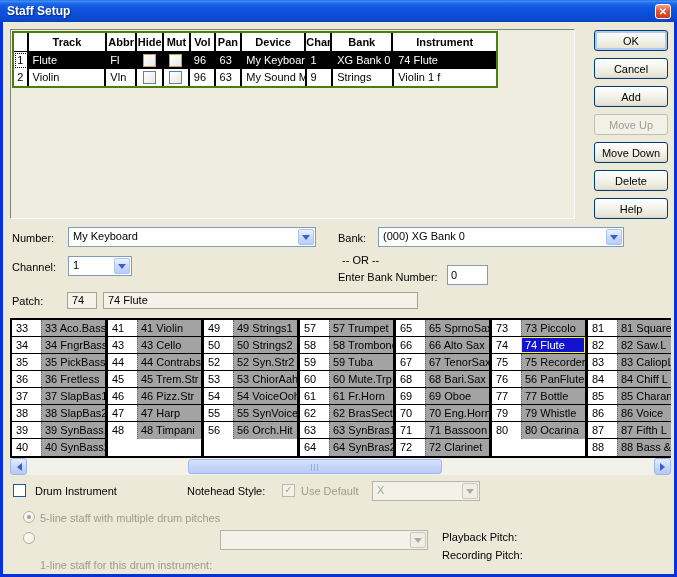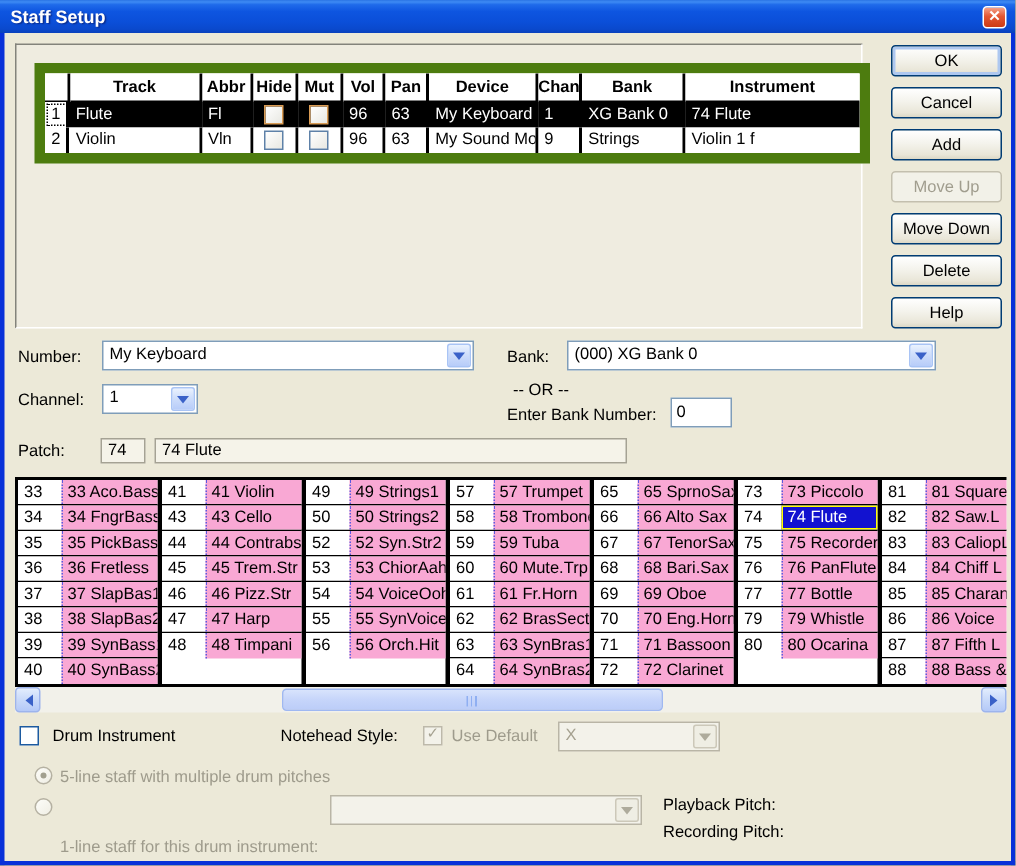--- a/index.html
+++ b/index.html
@@ -23,21 +23,21 @@
   
   .b-edge{position:absolute;background:#0831D9;}
   .b-left{left:0;top:22px;bottom:0;width:3px;}
   .b-right{right:0;top:22px;bottom:0;width:3px;}
   .b-bottom{left:0;bottom:0;right:0;height:3px;}
   
   .track-box{
     position:absolute;left:10px;top:29px;width:565px;height:190px;box-sizing:border-box;
     border:1px solid;border-color:#83837B #FFFFFF #FFFFFF #83837B;background:#EFECE0;
   }
-  .track-table{margin:12px;width:557px;box-sizing:border-box;border:7px solid #4d7c0f;background:#EFECE0;}
+  .track-table{margin:1px;width:486px;box-sizing:border-box;border:2px solid #4d7c0f;background:#EFECE0;}
   .t-row{display:flex;background:#fff;}
   .t-cell{
     box-sizing:border-box;height:17px;line-height:15px;border-right:2px solid #000;
     padding:1px 3px 0 4px;white-space:nowrap;overflow:hidden;background:#fff;
   }
   .t-cell:last-child{border-right:none;}
   .t-header .t-cell{height:19px;line-height:17px;font-weight:bold;text-align:center;border-bottom:1px solid #000;padding:1px 0 0 0;}
   .t-data.sel .t-cell{background:#000;color:#fff;}
   .t-rowhdr{background:#fff !important;color:#000 !important;text-align:center;padding:1px 0 0 0;}
   .t-data.sel .t-rowhdr{outline:1px dotted #000;outline-offset:-2px;}
@@ -79,21 +79,21 @@
   }
   
   .patch-grid{
     position:absolute;left:10px;top:318px;width:661px;height:140px;box-sizing:border-box;
     border:2px solid #000;border-right:none;background:#fff;overflow:hidden;display:flex;
   }
   .pg-group{width:93px;flex:none;border-right:3px solid #000;}
   .pg-row{display:flex;height:17px;box-sizing:border-box;border-bottom:1px solid #000;cursor:default;}
   .pg-row:last-child{border-bottom:none;}
   .pg-num{width:29px;flex:none;box-sizing:border-box;padding:1px 0 0 4px;line-height:15px;background:#fff;overflow:hidden;}
-  .pg-name{flex:1;box-sizing:border-box;border-left:1px dotted #5A5AE0;padding:1px 0 0 3px;line-height:15px;background:#f9a8d4;white-space:nowrap;overflow:hidden;}
+  .pg-name{flex:1;box-sizing:border-box;border-left:1px dotted #5A5AE0;padding:1px 0 0 3px;line-height:15px;background:#a3a3a3;white-space:nowrap;overflow:hidden;}
   .pg-sel{background:#1212D0;color:#fff;outline:1px solid #FFFF00;outline-offset:-1px;}
   
   .hscroll{position:absolute;left:10px;top:458px;width:661px;height:17px;background:#F2F1EA;}
   .sb-btn{
     position:absolute;top:0;width:17px;height:17px;box-sizing:border-box;border:1px solid #9DB4EC;border-radius:3px;
     background:linear-gradient(180deg,#E3EDFD 0%,#CBDBFA 45%,#B4C9F8 100%);
     display:flex;align-items:center;justify-content:center;cursor:pointer;
   }
   .sb-left{left:0;}
   .sb-right{right:0;}
@@ -393,21 +393,21 @@
         <div class="pg-row">
           <div class="pg-num">74</div>
           <div class="pg-name pg-sel">74 Flute</div>
         </div>
         <div class="pg-row">
           <div class="pg-num">75</div>
           <div class="pg-name">75 Recorder</div>
         </div>
         <div class="pg-row">
           <div class="pg-num">76</div>
-          <div class="pg-name">76 PanFlute</div>
+          <div class="pg-name">56 PanFlute</div>
         </div>
         <div class="pg-row">
           <div class="pg-num">77</div>
           <div class="pg-name">77 Bottle</div>
         </div>
         <div class="pg-row">
           <div class="pg-num">79</div>
           <div class="pg-name">79 Whistle</div>
         </div>
         <div class="pg-row">

